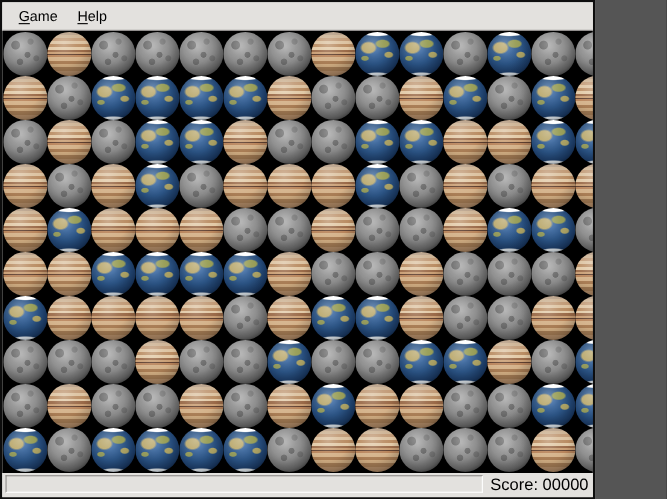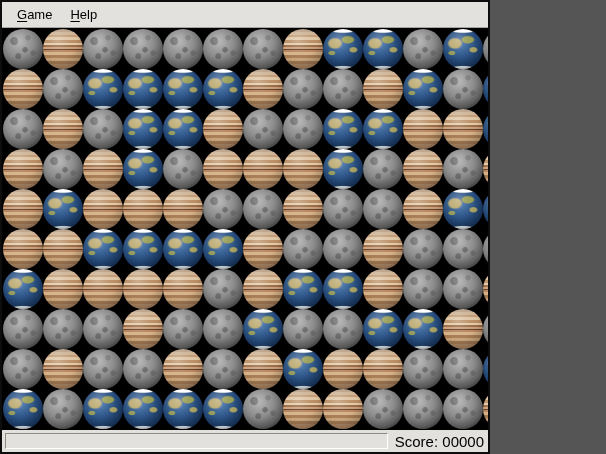--- a/index.html
+++ b/index.html
@@ -1,19 +1,19 @@
 <!DOCTYPE html>
 <html style="--chrome: #e3e1de; --board_bg: #000000; --moon_base: #8b8b8b; --jupiter_base: #c49a72; --earth_ocean: #29507f; --earth_land: #b7a567; --text: #000000;"><head>
 <meta charset="utf-8">
 <style>
   html,body { margin:0; padding:0; background:#555; }
   body { font-family:"Liberation Sans", sans-serif; }
 
   .window {
-    width:490px; height:454px; box-sizing:border-box;
+    width:541px; height:454px; box-sizing:border-box;
     border:2px solid #0d0d0d;
     display:flex; flex-direction:column;
     background:var(--chrome,#e3e1de);
     overflow:hidden;
   }
 
   
   .menubar {
     flex:0 0 26px; height:26px; box-sizing:border-box;
     display:flex; align-items:center;
@@ -92,21 +92,21 @@
       radial-gradient(ellipse 26% 20% at 30% 36%, #b7a567 0 55%, rgba(0,0,0,0) 75%),
       radial-gradient(ellipse 24% 14% at 62% 27%, #93994f 0 55%, rgba(0,0,0,0) 75%),
       radial-gradient(ellipse 16% 11% at 76% 52%, #a99f62 0 50%, rgba(0,0,0,0) 72%),
       radial-gradient(ellipse 14% 9% at 22% 60%, #8f9656 0 50%, rgba(0,0,0,0) 72%),
       radial-gradient(circle at 44% 40%, #3a6aa6 0%, #29507f 42%, #1a3a66 72%, #0f2747 100%);
   }
 
   
   .statusbar {
     flex:0 0 22px; box-sizing:border-box;
-    display:flex; align-items:center;
+    display:flex; 
     padding:2px 3px; gap:7px;
     background:var(--chrome,#e3e1de);
   }
   .status-frame {
     flex:1 1 auto; height:16px; box-sizing:border-box;
     background:var(--chrome,#e3e1de);
     border-top:1px solid #8e8c89;
     border-left:1px solid #8e8c89;
     border-bottom:1px solid #ffffff;
     border-right:1px solid #ffffff;

